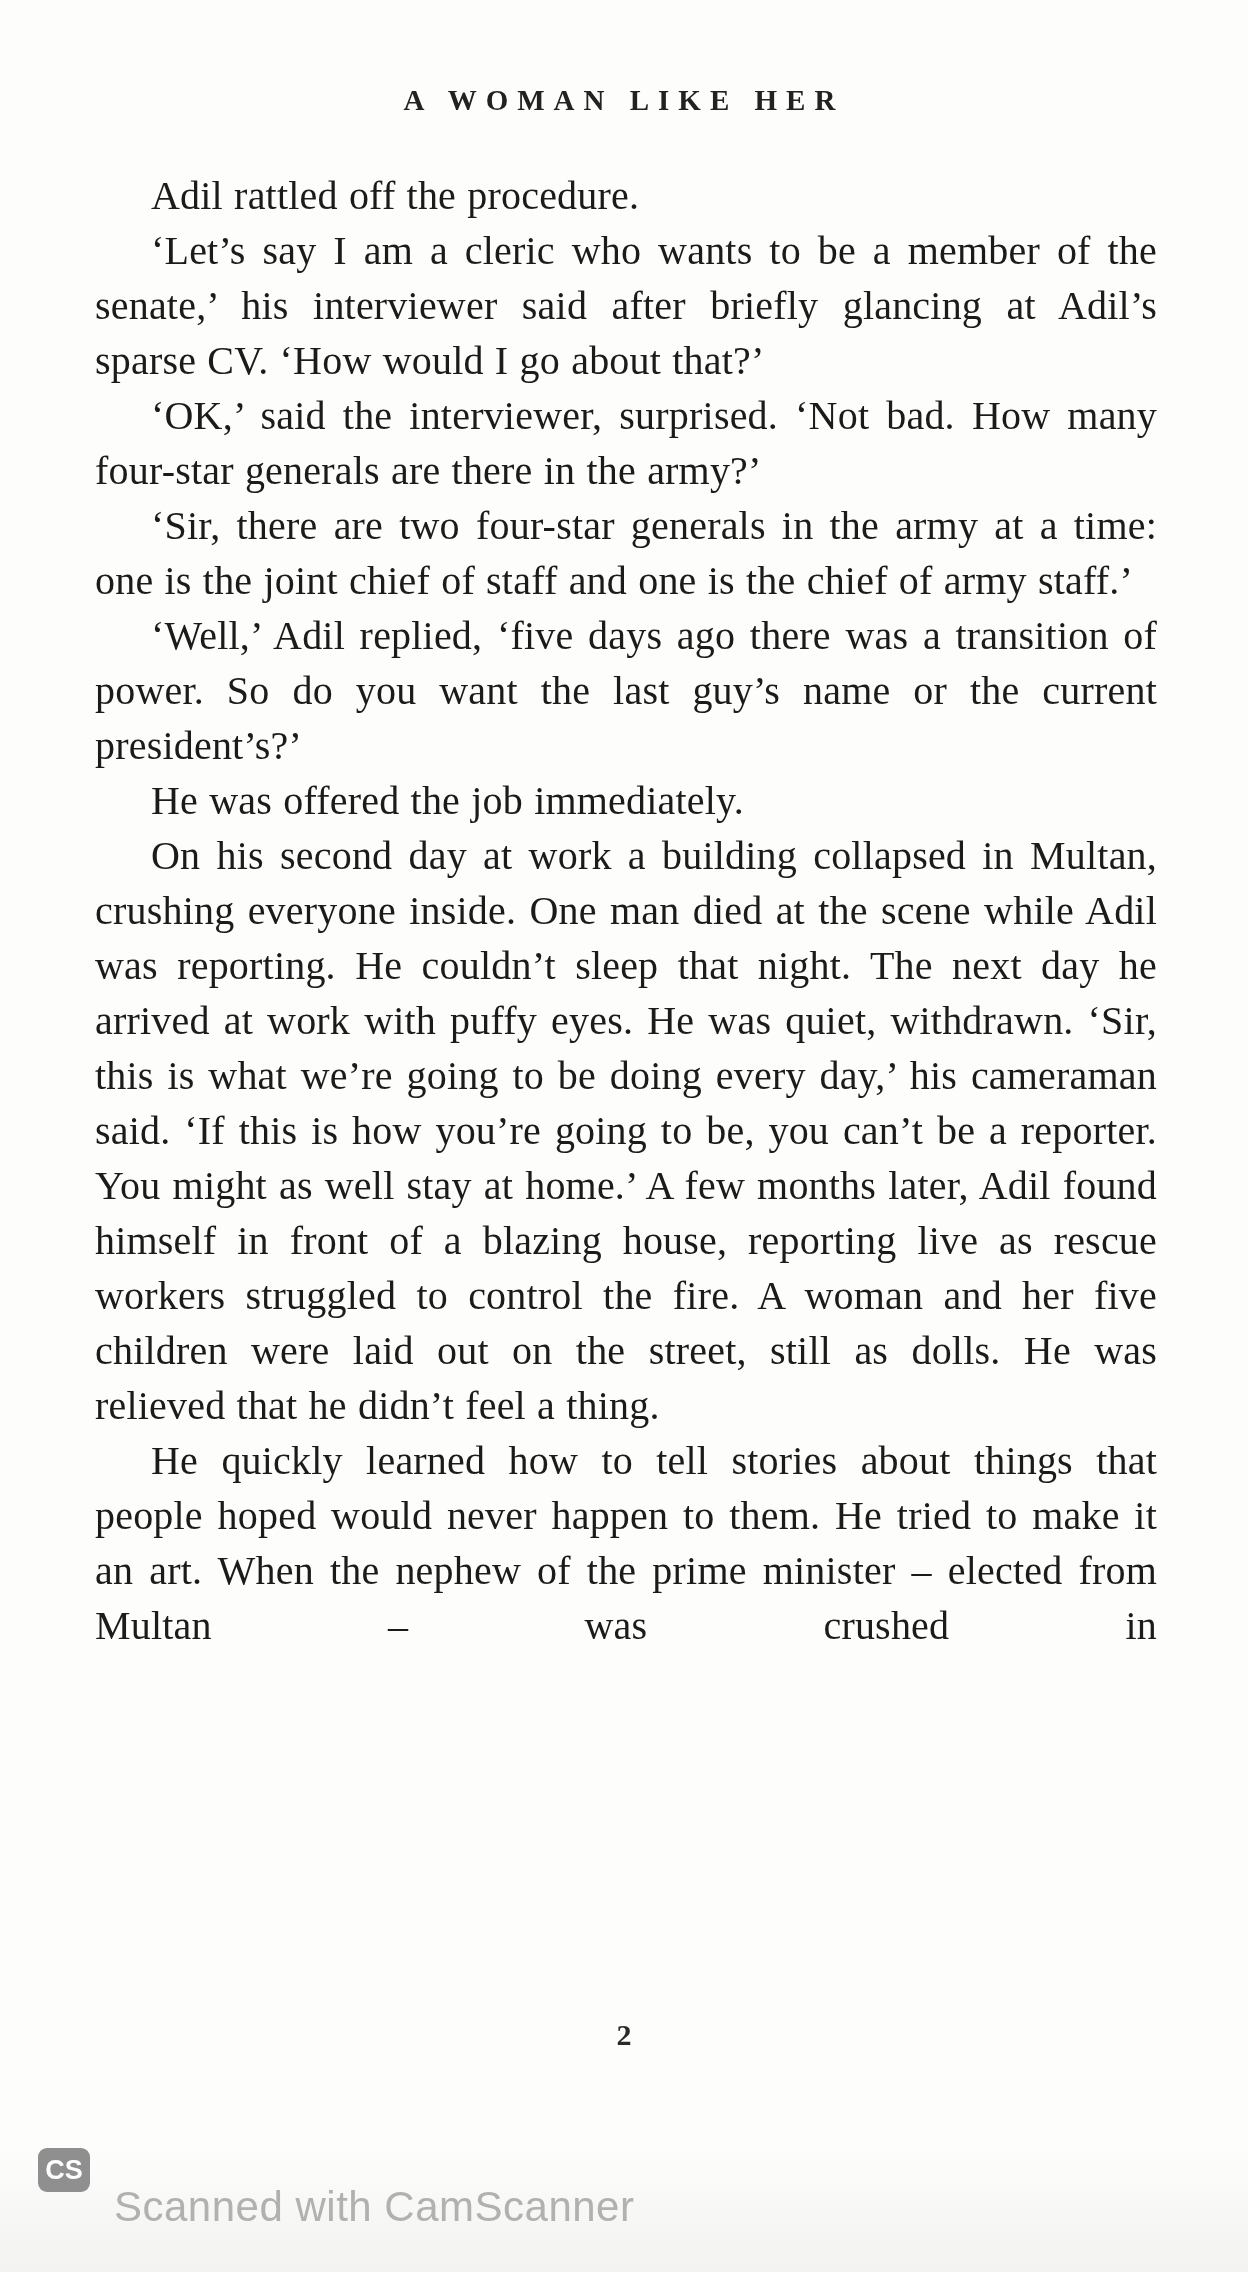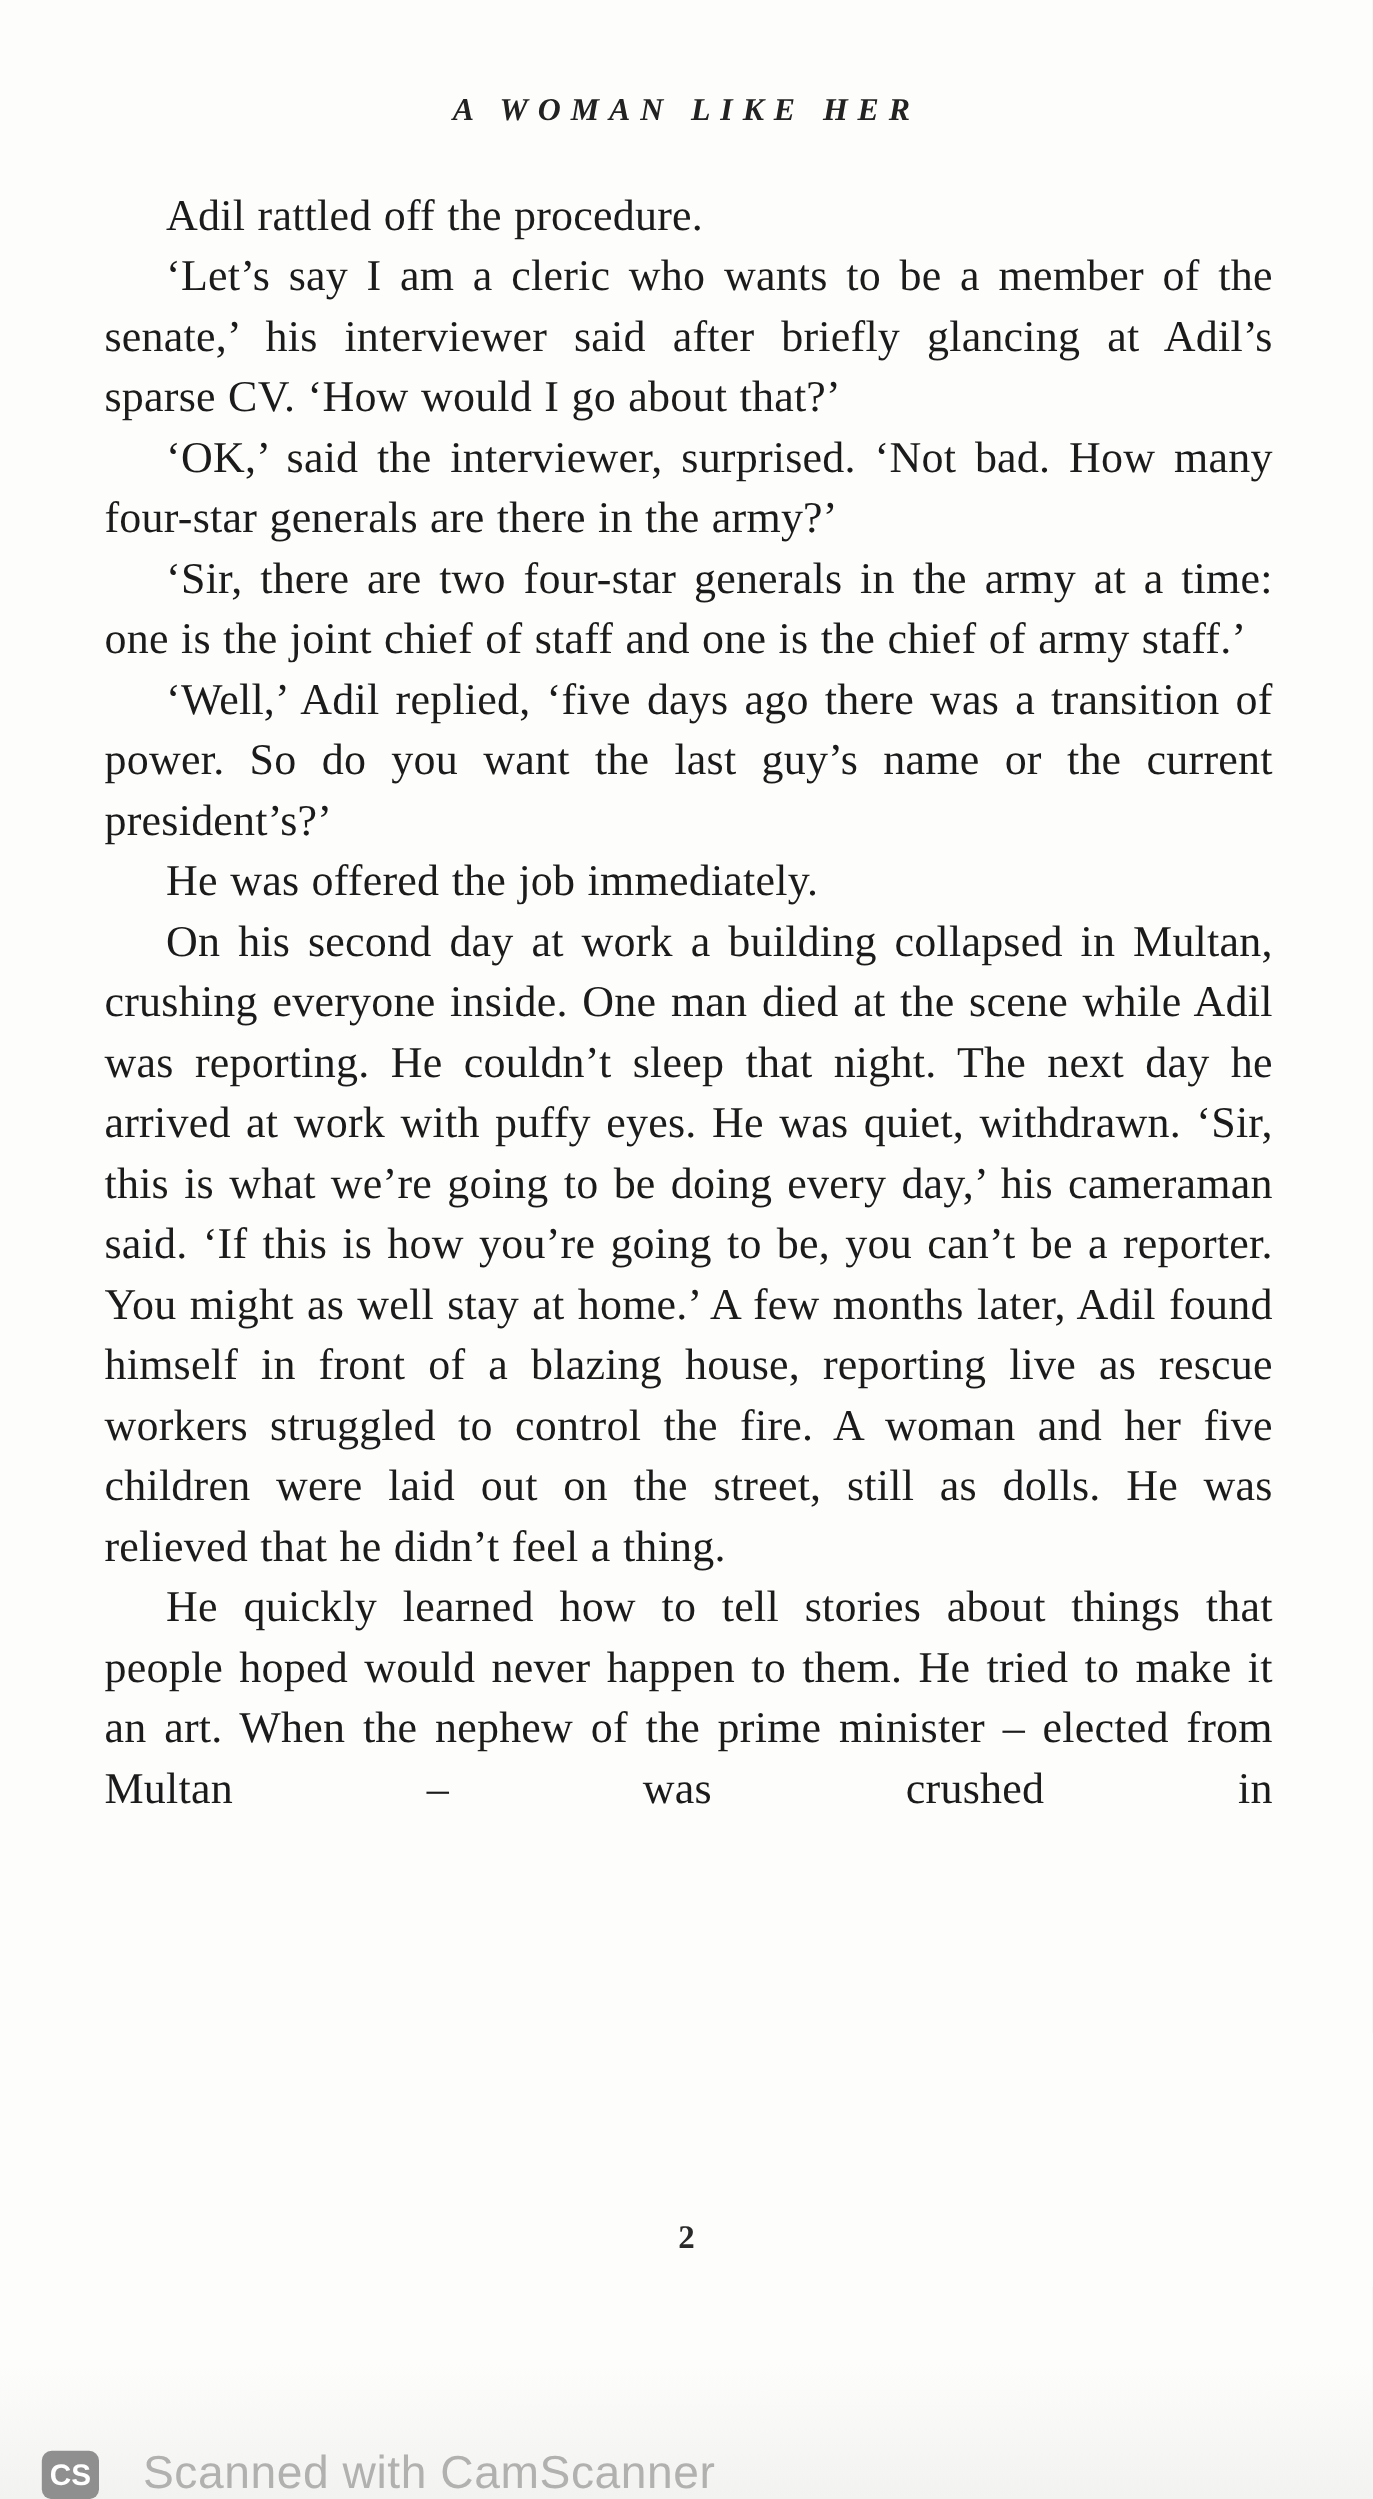--- a/index.html
+++ b/index.html
@@ -20,21 +20,20 @@
   .running-header {
     position: absolute;
     top: 84px;
     left: 0;
     right: 0;
     text-align: center;
     font-size: 29px;
     font-weight: 700;
     letter-spacing: 9px;
     color: #222;
-    font-style: italic;
   }
   .body-text {
     position: absolute;
     top: 168px;
     left: 95px;
     width: 1062px;
     font-size: 40px;
     line-height: 55px;
     text-align: justify;
     letter-spacing: 0.2px;
@@ -60,25 +59,24 @@
     font-weight: 700;
     color: #2a2a2a;
   }
   .scan-footer {
     position: absolute;
     left: 0;
     right: 0;
     bottom: 0;
     height: 124px;
     display: flex;
-    align-items: flex-end;
+    align-items: flex-start;
     padding-left: 38px;
     background: linear-gradient(to bottom, rgba(240,240,238,0), #f2f2f0);
     box-sizing: border-box;
-    gap: 16px;
   }
   .cs-badge {
     width: 52px;
     height: 44px;
     border-radius: 9px;
     background: #8f8f8f;
     color: #ffffff;
     font-family: "Liberation Sans", sans-serif;
     font-weight: 700;
     font-size: 27px;

